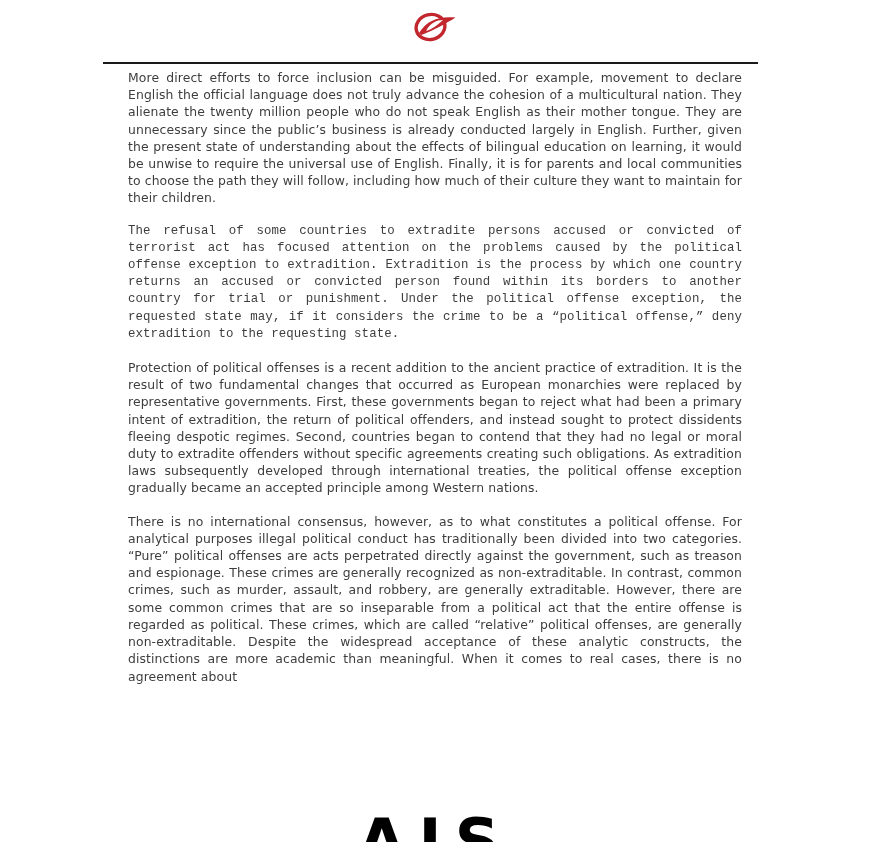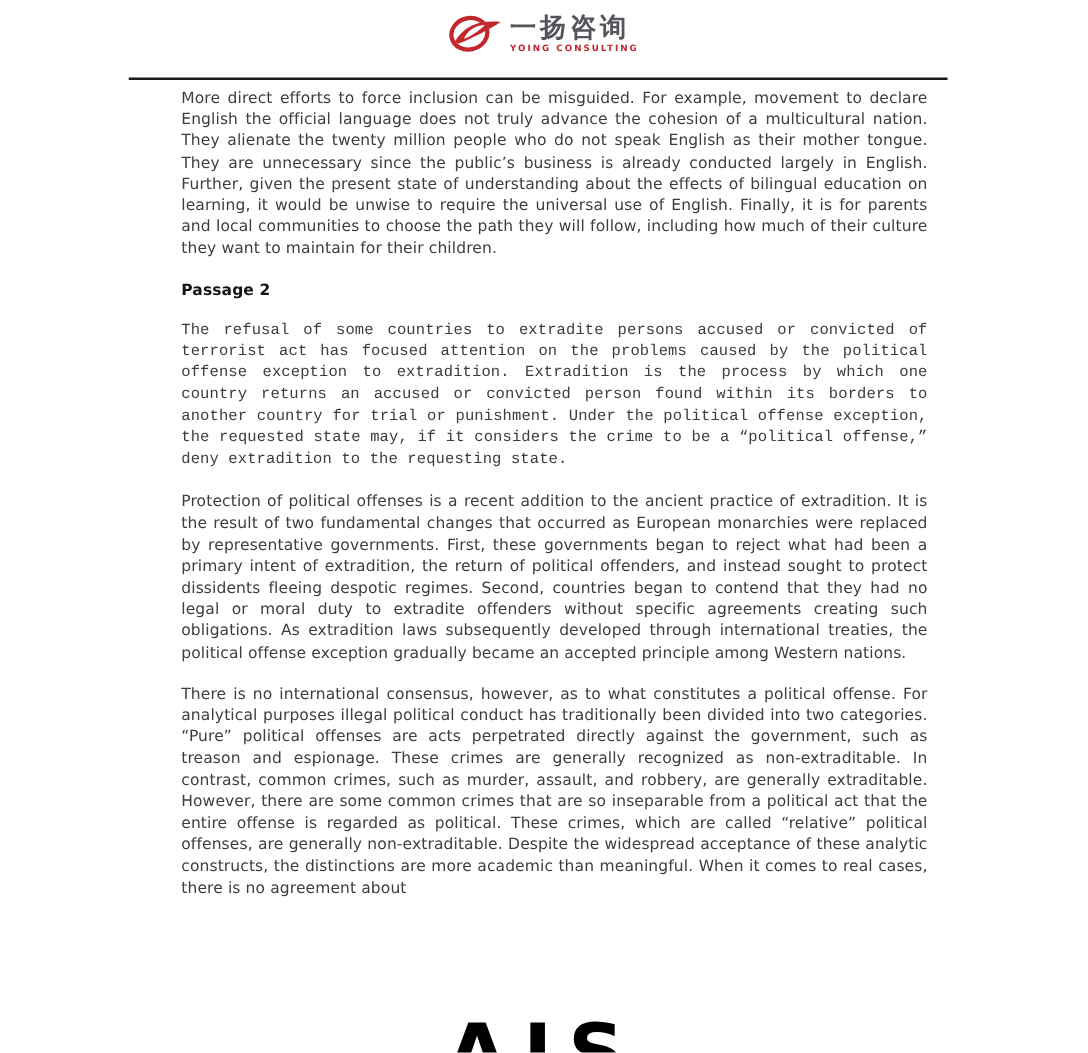--- a/index.html
+++ b/index.html
@@ -69,21 +69,21 @@
     top: 69px;
     left: 128px;
     width: 614px;
     color: #3d3d3f;
     font-size: 12.4px;
     line-height: 17.2px;
     text-align: justify;
     letter-spacing: 0.1px;
   }
   .content p {
-    margin: 0 0 16px 17px;
+    margin: 0 0 16px 0;
   }
   .passage-heading {
     font-weight: bold;
     color: #141414;
     margin: 0;
     text-align: left;
   }
   .content p.after-heading {
     margin-top: 0;
     font-family: Liberation Mono, monospace;
@@ -118,33 +118,28 @@
 
 <div class="header">
   <div class="logo">
     <span class="logo-icon">
       <svg width="42" height="36" viewBox="0 0 42 36" aria-hidden="true">
         <ellipse cx="16.5" cy="19" rx="14.5" ry="12.5" fill="none" stroke="#c1272d" stroke-width="3.4" transform="rotate(-14 16.5 19)"></ellipse>
         <path d="M5 25 C 13 12, 25 8, 41.5 9.5 C 33 15, 20 22, 7.5 27 Z" fill="#c1272d"></path>
         <path d="M12.5 22 C 16.5 15, 22.5 12, 29 12 C 24 17, 17.5 21, 12.5 23 Z" fill="#ffffff"></path>
       </svg>
     </span>
-    <span class="logo-text-block">
-      <span class="logo-cn">一扬咨询</span>
-      <span class="logo-en">YOING CONSULTING</span>
-    </span>
   </div>
 </div>
 
 <div class="rule"></div>
 
 <div class="content">
   <p>More direct efforts to force inclusion can be misguided. For example, movement to declare English the official language does not truly advance the cohesion of a multicultural nation. They alienate the twenty million people who do not speak English as their mother tongue. They are unnecessary since the public’s business is already conducted largely in English. Further, given the present state of understanding about the effects of bilingual education on learning, it would be unwise to require the universal use of English. Finally, it is for parents and local communities to choose the path they will follow, including how much of their culture they want to maintain for their children.</p>
 
-  <p class="passage-heading">Passage 2</p>
 
   <p class="after-heading">The refusal of some countries to extradite persons accused or convicted of terrorist act has focused attention on the problems caused by the political offense exception to extradition. Extradition is the process by which one country returns an accused or convicted person found within its borders to another country for trial or punishment. Under the political offense exception, the requested state may, if it considers the crime to be a “political offense,” deny extradition to the requesting state.</p>
 
   <p>Protection of political offenses is a recent addition to the ancient practice of extradition. It is the result of two fundamental changes that occurred as European monarchies were replaced by representative governments. First, these governments began to reject what had been a primary intent of extradition, the return of political offenders, and instead sought to protect dissidents fleeing despotic regimes. Second, countries began to contend that they had no legal or moral duty to extradite offenders without specific agreements creating such obligations. As extradition laws subsequently developed through international treaties, the political offense exception gradually became an accepted principle among Western nations.</p>
 
   <p class="last">There is no international consensus, however, as to what constitutes a political offense. For analytical purposes illegal political conduct has traditionally been divided into two categories. “Pure” political offenses are acts perpetrated directly against the government, such as treason and espionage. These crimes are generally recognized as non-extraditable. In contrast, common crimes, such as murder, assault, and robbery, are generally extraditable. However, there are some common crimes that are so inseparable from a political act that the entire offense is regarded as political. These crimes, which are called “relative” political offenses, are generally non-extraditable. Despite the widespread acceptance of these analytic constructs, the distinctions are more academic than meaningful. When it comes to real cases, there is no agreement about</p>
 </div>
 
 <div class="bottom-clip">
   <span class="big">AIS</span>

